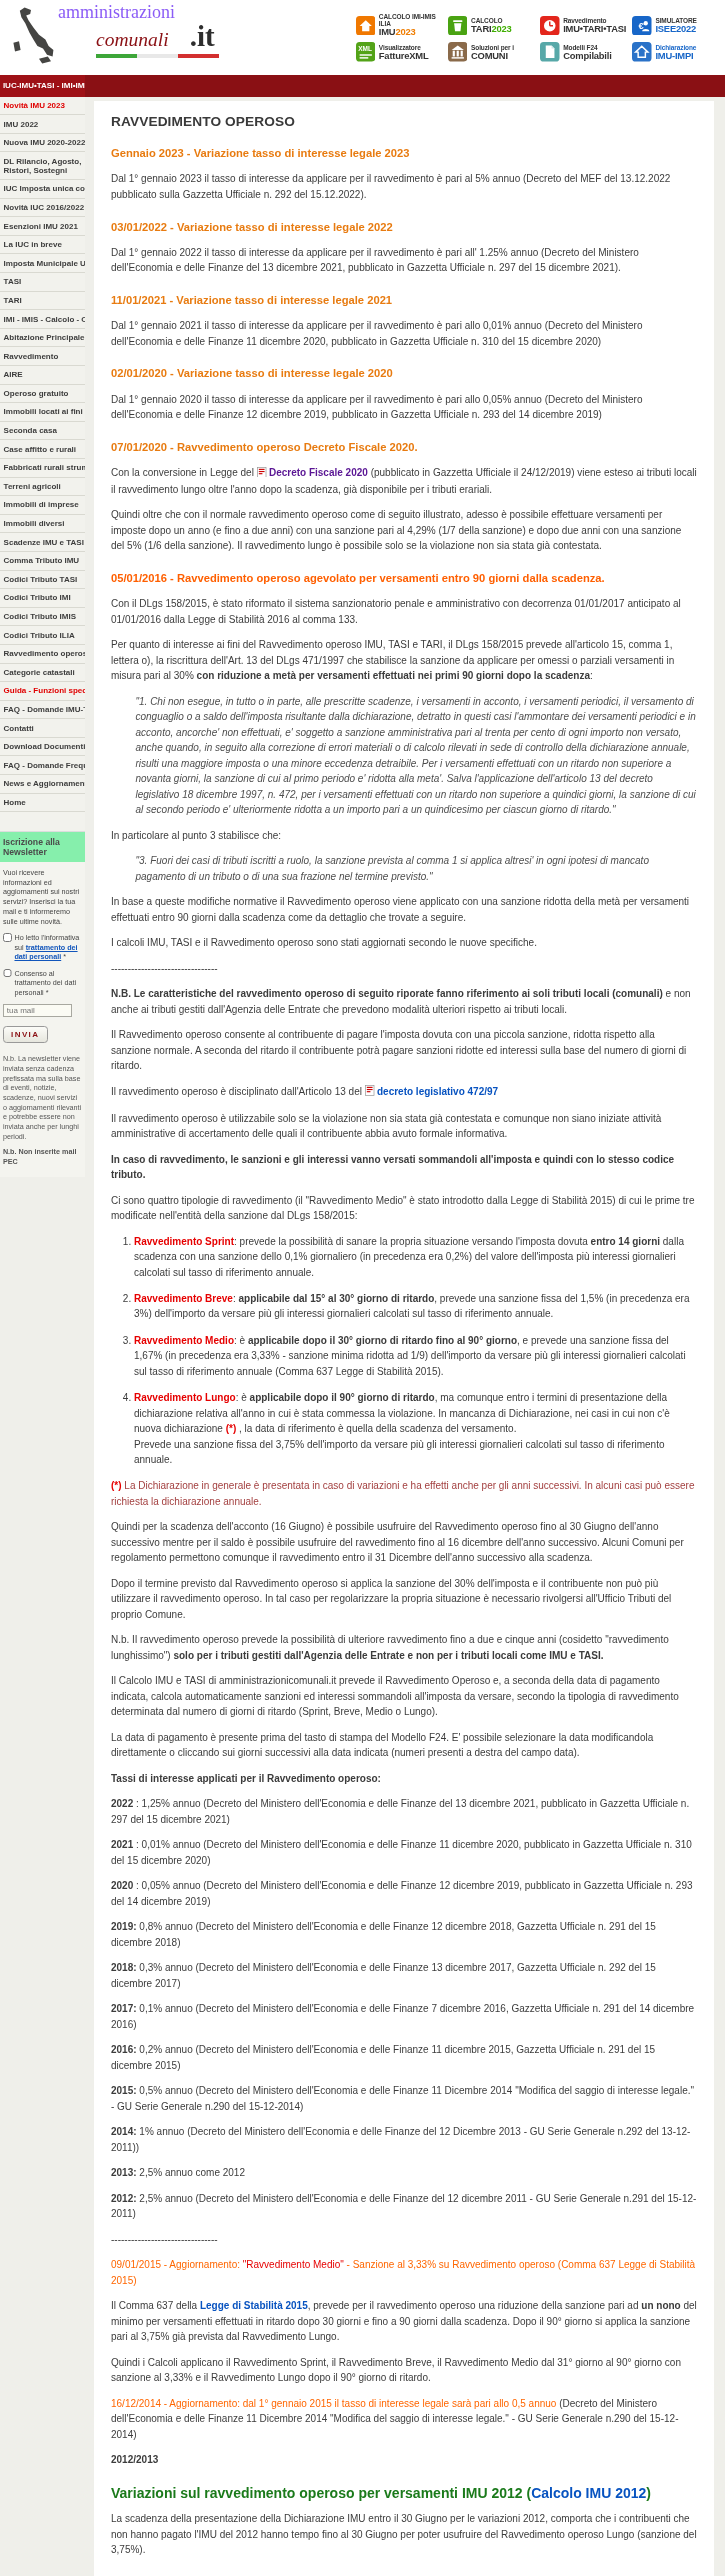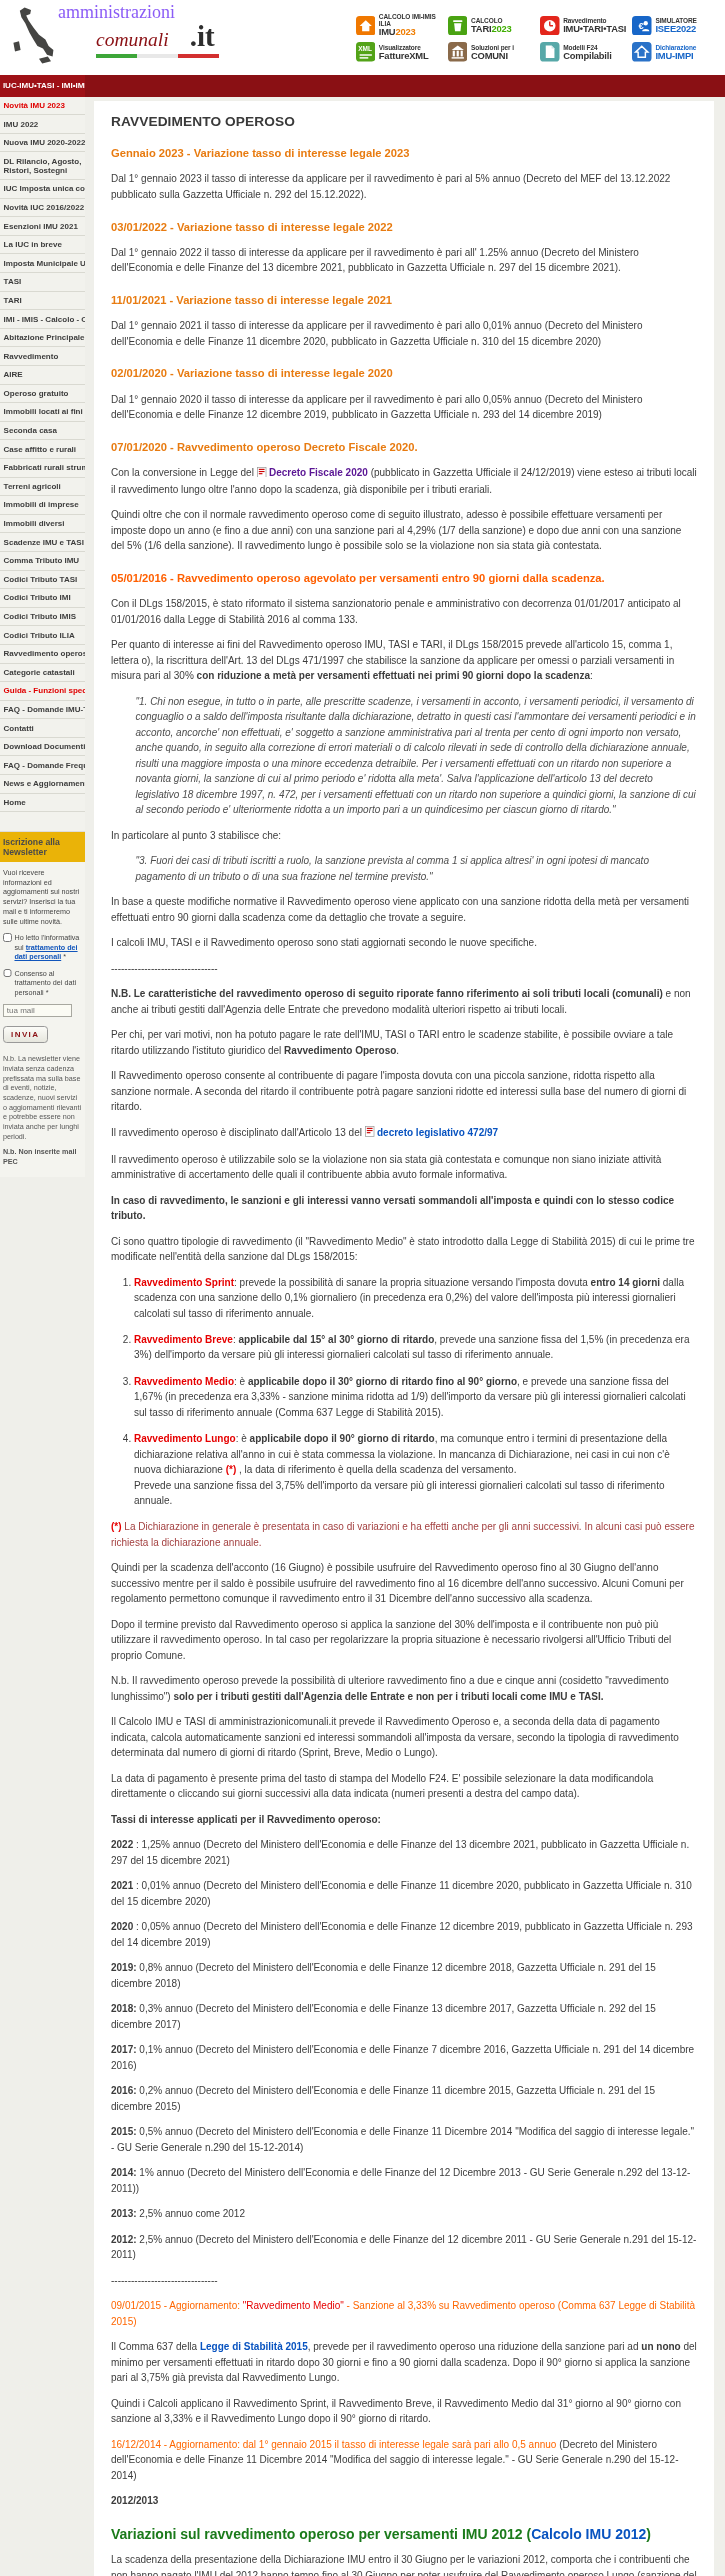--- a/index.html
+++ b/index.html
@@ -27,21 +27,21 @@
   .navbar{display:flex;height:21.7px;background:#8a1014;}
   .nav-side{width:85px;flex:none;background:#9e1116;color:#fff;font-size:8px;font-weight:bold;display:flex;align-items:center;padding:0 2.9px;box-sizing:border-box;white-space:nowrap;overflow:hidden;}
   
   .bodywrap{display:flex;align-items:flex-start;background:#efefea;}
   .sidebar{width:85px;flex:none;background:#f2f2ed;}
   .menu-item{padding:4.3px 2.2px 4.3px 3.6px;border-bottom:0.7px solid #d9d9d1;font-size:8px;font-weight:bold;color:#3d3d3d;white-space:nowrap;overflow:hidden;cursor:pointer;}
   .menu-item.red{color:#e00000;}
   .menu-item.wrap{white-space:normal;}
   
   .nlbox{margin-top:19px;background:#f4f4ef;border-top:0.7px solid #ddd;}
-  .nl-head{background:#eab308;padding:5px 2.9px;font-size:8.7px;font-weight:bold;color:#4a4a4a;}
+  .nl-head{background:#86efac;padding:5px 2.9px;font-size:8.7px;font-weight:bold;color:#4a4a4a;}
   .nl-body{padding:5.8px 2.9px 10px;font-size:7.2px;color:#444;line-height:1.35;}
   .nl-row{display:flex;gap:2.9px;margin:6.5px 0;align-items:flex-start;}
   .nl-row input[type=checkbox]{margin:0;width:8.7px;height:8.7px;flex:none;}
   .nl-link{color:#1155bb;font-weight:bold;text-decoration:underline;cursor:pointer;}
   .nl-input{width:69px;height:13px;border:0.7px solid #a8a8a0;background:#fbfbf4;font-size:8px;padding:1.4px 2.9px;color:#666;box-sizing:border-box;}
   .nl-send{margin:8.7px 0 4.3px;padding:2.9px 7.2px;border:0.7px solid #999;border-radius:3.6px;background:linear-gradient(#fcfcf8,#e6e6de);color:#8a1014;font-weight:bold;font-size:8px;letter-spacing:1.4px;cursor:pointer;}
   .nl-note{margin-top:7.2px;color:#555;}
   .nl-note2{margin-top:5.8px;color:#555;font-weight:bold;}
   
   .content{flex:1;background:#fff;margin:4.3px 11.6px 21.7px 8.7px;padding:11.6px 17.3px 33px;box-sizing:border-box;min-height:2137px;}
@@ -281,21 +281,20 @@
         <div class="blk-h bright"><span>05/01/2016 - Ravvedimento operoso agevolato per versamenti entro 90 giorni dalla scadenza.</span></div>
         <div class="blk-p"><span>Con il DLgs 158/2015, è stato riformato il sistema sanzionatorio penale e amministrativo con decorrenza 01/01/2017 anticipato al 01/01/2016 dalla Legge di Stabilità 2016 al comma 133.</span></div>
         <div class="blk-p"><span>Per quanto di interesse ai fini del Ravvedimento operoso IMU, TASI e TARI, il DLgs 158/2015 prevede all'articolo 15, comma 1, lettera o), la riscrittura dell'Art. 13 del DLgs 471/1997 che stabilisce la sanzione da applicare per omessi o parziali versamenti in misura pari al 30% </span><span class="run-b">con riduzione a metà per versamenti effettuati nei primi 90 giorni dopo la scadenza</span><span>:</span></div>
         <div class="blk-q"><span>"1. Chi non esegue, in tutto o in parte, alle prescritte scadenze, i versamenti in acconto, i versamenti periodici, il versamento di conguaglio o a saldo dell'imposta risultante dalla dichiarazione, detratto in questi casi l'ammontare dei versamenti periodici e in acconto, ancorche' non effettuati, e' soggetto a sanzione amministrativa pari al trenta per cento di ogni importo non versato, anche quando, in seguito alla correzione di errori materiali o di calcolo rilevati in sede di controllo della dichiarazione annuale, risulti una maggiore imposta o una minore eccedenza detraibile. Per i versamenti effettuati con un ritardo non superiore a novanta giorni, la sanzione di cui al primo periodo e' ridotta alla meta'. Salva l'applicazione dell'articolo 13 del decreto legislativo 18 dicembre 1997, n. 472, per i versamenti effettuati con un ritardo non superiore a quindici giorni, la sanzione di cui al secondo periodo e' ulteriormente ridotta a un importo pari a un quindicesimo per ciascun giorno di ritardo."</span></div>
         <div class="blk-p"><span>In particolare al punto 3 stabilisce che:</span></div>
         <div class="blk-q"><span>"3. Fuori dei casi di tributi iscritti a ruolo, la sanzione prevista al comma 1 si applica altresi' in ogni ipotesi di mancato pagamento di un tributo o di una sua frazione nel termine previsto."</span></div>
         <div class="blk-p"><span>In base a queste modifiche normative il Ravvedimento operoso viene applicato con una sanzione ridotta della metà per versamenti effettuati entro 90 giorni dalla scadenza come da dettaglio che trovate a seguire.</span></div>
         <div class="blk-p"><span>I calcoli IMU, TASI e il Ravvedimento operoso sono stati aggiornati secondo le nuove specifiche.</span></div>
         <div class="blk-p"><span>--------------------------------</span></div>
         <div class="blk-p"><span class="run-b">N.B. Le caratteristiche del ravvedimento operoso di seguito riporate fanno riferimento ai soli tributi locali (comunali)</span><span> e non anche ai tributi gestiti dall'Agenzia delle Entrate che prevedono modalità ulteriori rispetto ai tributi locali.</span></div>
-        <div class="blk-p"><span>Per chi, per vari motivi, non ha potuto pagare le rate dell'IMU, TASI o TARI entro le scadenze stabilite, è possibile ovviare a tale ritardo utilizzando l'istituto giuridico del </span><span class="run-b">Ravvedimento Operoso</span><span>.</span></div>
         <div class="blk-p"><span>Il Ravvedimento operoso consente al contribuente di pagare l'imposta dovuta con una piccola sanzione, ridotta rispetto alla sanzione normale. A seconda del ritardo il contribuente potrà pagare sanzioni ridotte ed interessi sulla base del numero di giorni di ritardo.</span></div>
         <div class="blk-p"><span>Il ravvedimento operoso è disciplinato dall'Articolo 13 del </span><span class="pdf-ico"><svg width="9.4" height="10.8" viewBox="0 0 13 15">
               <rect x="0.5" y="0.5" width="12" height="14" fill="#fff" stroke="#999"></rect>
               <rect x="2.5" y="2.5" width="8" height="1.6" fill="#c00"></rect>
               <rect x="2.5" y="5.5" width="8" height="1.6" fill="#c00"></rect>
               <rect x="2.5" y="8.5" width="5" height="1.6" fill="#c00"></rect>
             </svg></span><a class="run-l">decreto legislativo 472/97</a></div>
         <div class="blk-p"><span>Il ravvedimento operoso è utilizzabile solo se la violazione non sia stata già contestata e comunque non siano iniziate attività amministrative di accertamento delle quali il contribuente abbia avuto formale informativa.</span></div>
         <div class="blk-p"><span class="run-b">In caso di ravvedimento, le sanzioni e gli interessi vanno versati sommandoli all'imposta e quindi con lo stesso codice tributo.</span></div>
         <div class="blk-p"><span>Ci sono quattro tipologie di ravvedimento (il "Ravvedimento Medio" è stato introdotto dalla Legge di Stabilità 2015) di cui le prime tre modificate nell'entità della sanzione dal DLgs 158/2015:</span></div>

